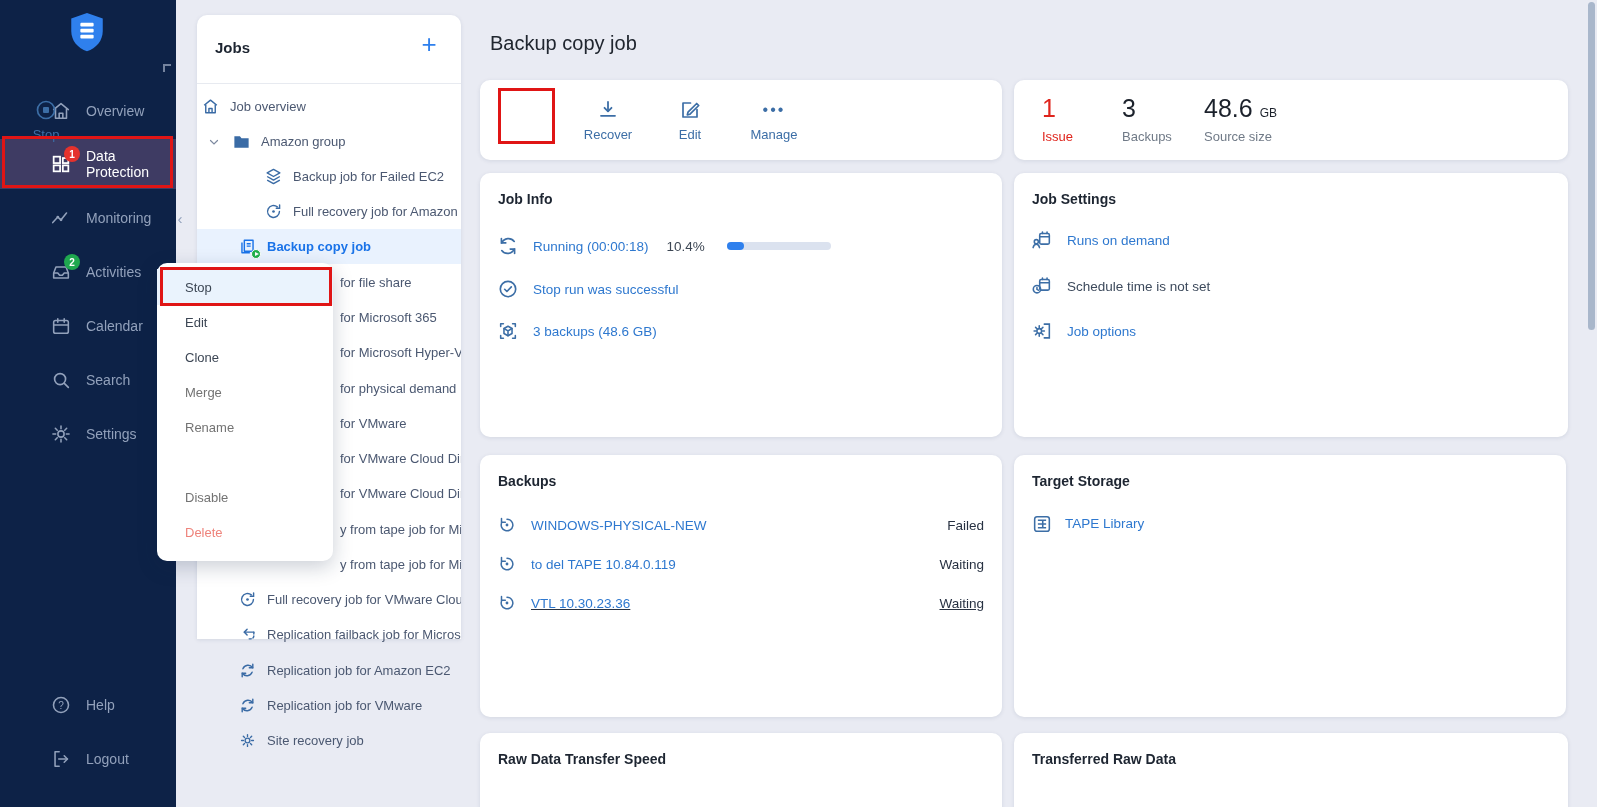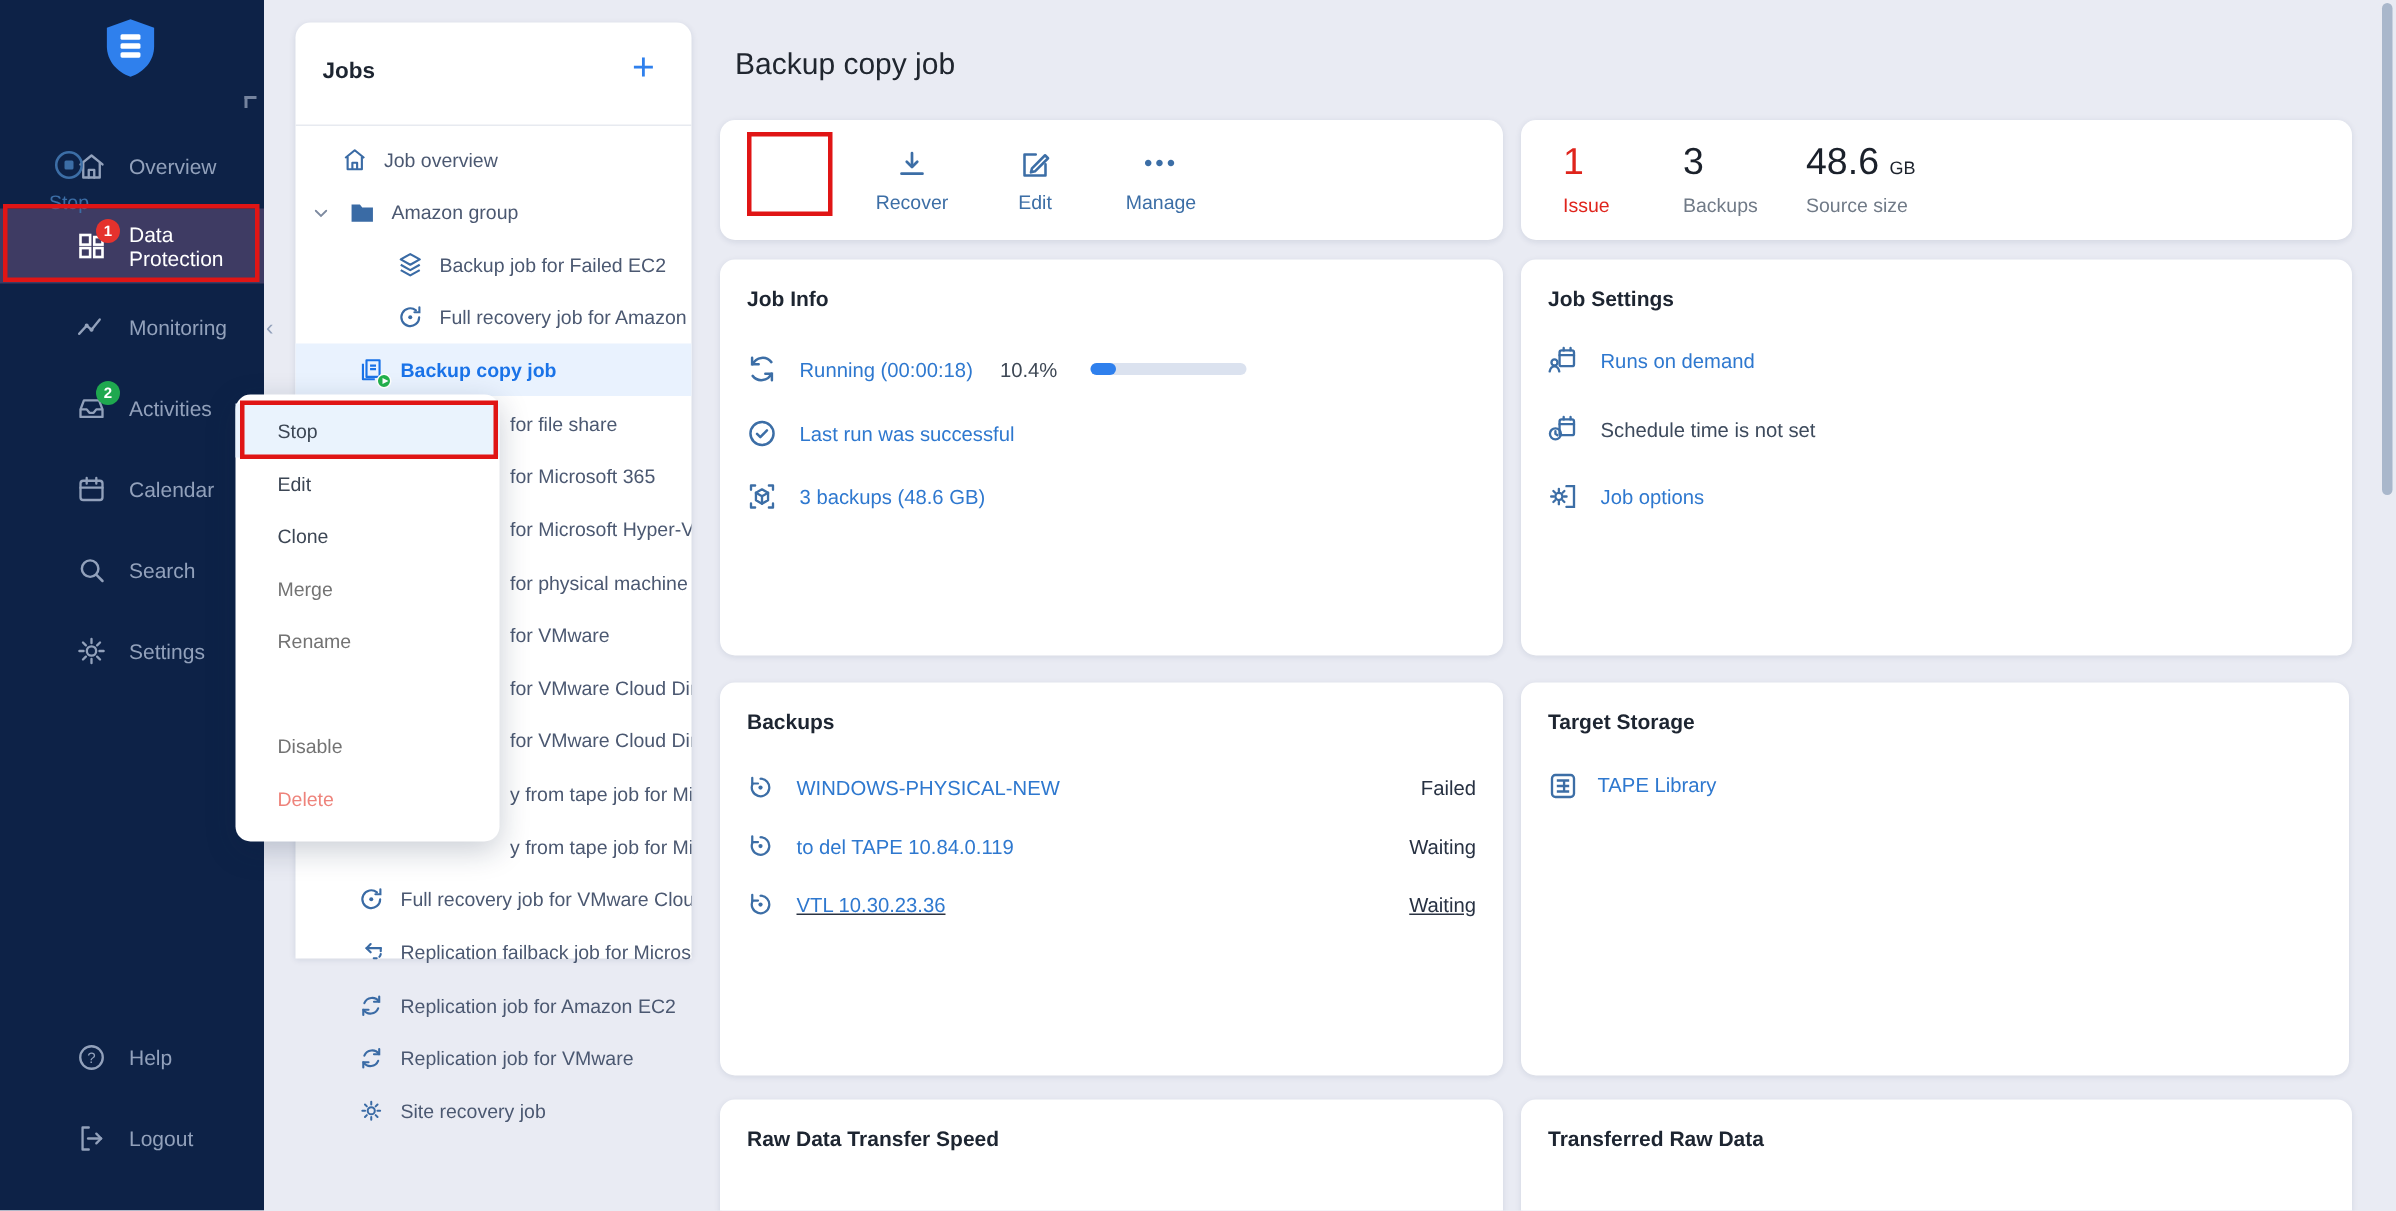--- a/index.html
+++ b/index.html
@@ -202,21 +202,21 @@
     </span>
     <span>Logout</span>
   </div>
 </div>
 
 <div class="jobs-panel">
   <div class="jobs-header">Jobs</div>
   <div class="jobs-add">+</div>
   <div class="jobs-divider"></div>
 
-  <div class="trow" style="top:74px; left:30px; right:6px;">
+  <div class="trow" style="top:74px; left:4px; right:6px;">
     <span class="ticon">
       <svg width="19" height="19" viewBox="0 0 24 24" fill="none" stroke="currentColor" stroke-width="1.8" stroke-linejoin="round">
         <path d="M4 10.5 12 4l8 6.5"></path>
           <path d="M6 9.5V20h12V9.5"></path>
           <path d="M10 20v-5.5h4V20"></path>
       </svg>
     </span>
     <span class="tlabel">Job overview</span>
   </div>
 
@@ -271,21 +271,21 @@
   <div class="trow" style="top:250px; left:143px; right:0;">
       <span class="tlabel">for file share</span>
     </div>
   <div class="trow" style="top:285px; left:143px; right:0;">
       <span class="tlabel">for Microsoft 365</span>
     </div>
   <div class="trow" style="top:320px; left:143px; right:0;">
       <span class="tlabel">for Microsoft Hyper-V</span>
     </div>
   <div class="trow" style="top:356px; left:143px; right:0;">
-      <span class="tlabel">for physical machine</span>
+      <span class="tlabel">for physical demand</span>
     </div>
   <div class="trow" style="top:391px; left:143px; right:0;">
       <span class="tlabel">for VMware</span>
     </div>
   <div class="trow" style="top:426px; left:143px; right:0;">
       <span class="tlabel">for VMware Cloud Direc</span>
     </div>
   <div class="trow" style="top:461px; left:143px; right:0;">
       <span class="tlabel">for VMware Cloud Direc</span>
     </div>
@@ -432,21 +432,21 @@
         <span class="fill"></span>
       </span>
   </div>
   <div class="info-row" style="top:105px;">
     <span class="icn">
       <svg width="22" height="22" viewBox="0 0 24 24" fill="none" stroke="#3c6ea6" stroke-width="1.8" stroke-linecap="round" stroke-linejoin="round">
         <circle cx="12" cy="12" r="8.4"></circle>
           <path d="m8.4 12.3 2.4 2.4 4.8-5"></path>
       </svg>
     </span>
-    <span class="link">Last run was successful</span>
+    <span class="link">Stop run was successful</span>
   </div>
   <div class="info-row" style="top:147px;">
     <span class="icn">
       <svg width="22" height="22" viewBox="0 0 24 24" fill="none" stroke="#3c6ea6" stroke-width="1.7" stroke-linecap="round" stroke-linejoin="round">
         <path d="M4 7V4h3M17 4h3v3M20 17v3h-3M7 20H4v-3"></path>
         <path d="m12 6.8 4.4 2.5v5.4L12 17.2l-4.4-2.5V9.3z"></path>
           <path d="M7.6 9.3 12 11.9l4.4-2.6M12 17.2v-5.3"></path>
       </svg>
     </span>
     <span class="link">3 backups (48.6 GB)</span>

